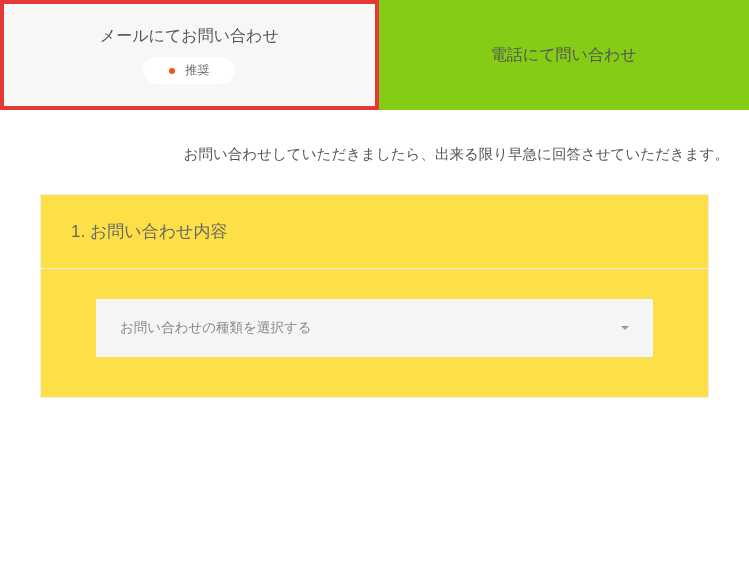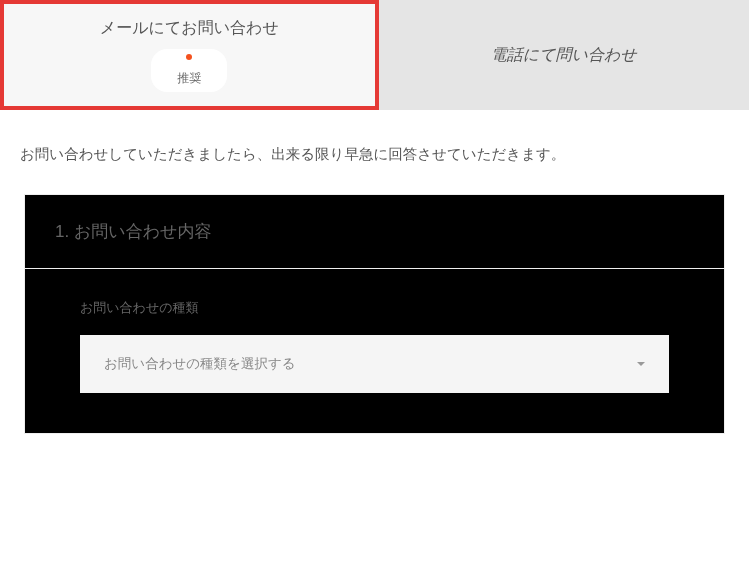--- a/index.html
+++ b/index.html
@@ -25,59 +25,57 @@
       align-items: center;
       justify-content: center;
       cursor: pointer;
     }
     .tab-left {
       background: #f7f7f7;
       border: 4px solid #e53935;
       padding: 8px 0;
     }
     .tab-right {
-      background: #e5e5e5;
-      font-style: italic;
+      background: #84cc16;
     }
     .tab-label {
       font-size: 16px;
       color: #555;
       margin-bottom: 10px;
     }
     .tab-right .tab-label {
       margin-bottom: 0;
     }
     .badge {
       background: #ffffff;
       border-radius: 16px;
       padding: 5px 26px;
       display: flex;
       align-items: center;
       gap: 10px;
-      flex-direction: column;
     }
     .badge-dot {
       width: 6px;
       height: 6px;
       background: #f4511e;
       border-radius: 50%;
     }
     .badge-text {
       font-size: 12px;
       color: #666;
     }
     .description {
-      text-align: left;
+      text-align: right;
       padding: 35px 20px 30px;
       font-size: 14.5px;
       color: #555;
     }
     .form-section {
-      margin: 0 24px;
-      background: #000000;
+      margin: 0 40px;
+      background: #fde047;
       border: 1px solid #eeeeee;
     }
     .section-header {
       padding: 25px 30px;
       font-size: 17px;
       color: #666;
       border-bottom: 1px solid #eeeeee;
     }
     .form-body {
       padding: 30px 55px 40px;
@@ -134,19 +132,18 @@
   <div class="tab tab-right">
     <div class="tab-label">電話にて問い合わせ</div>
   </div>
 </div>
 
 <div class="description">お問い合わせしていただきましたら、出来る限り早急に回答させていただきます。</div>
 
 <div class="form-section">
   <div class="section-header">1. お問い合わせ内容</div>
   <div class="form-body">
-    <div class="field-label">お問い合わせの種類</div>
     <div class="dropdown">
       <div class="dropdown-text">お問い合わせの種類を選択する</div>
       <div class="dropdown-arrow"></div>
     </div>
   </div>
 </div>
 
 </body></html>

